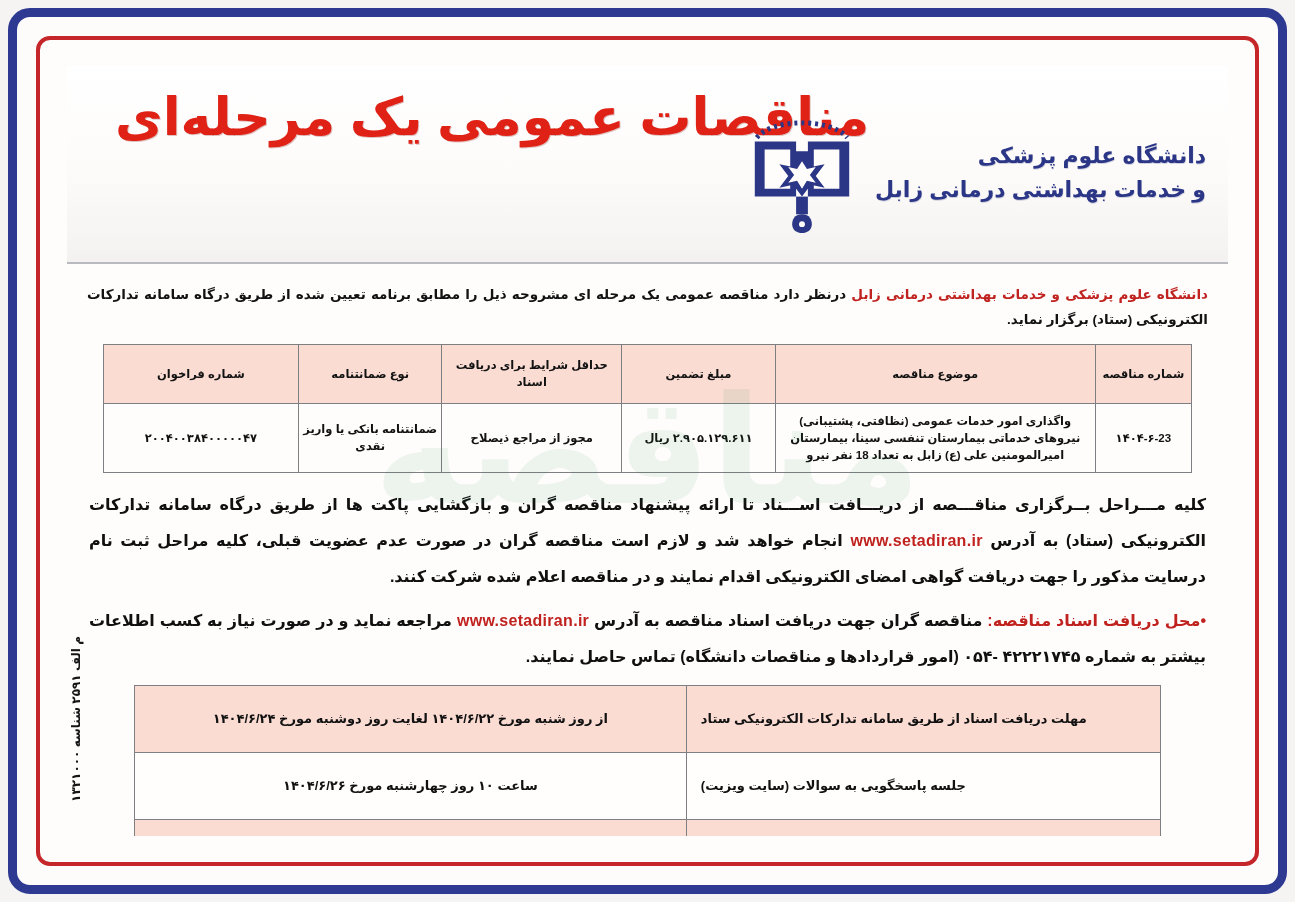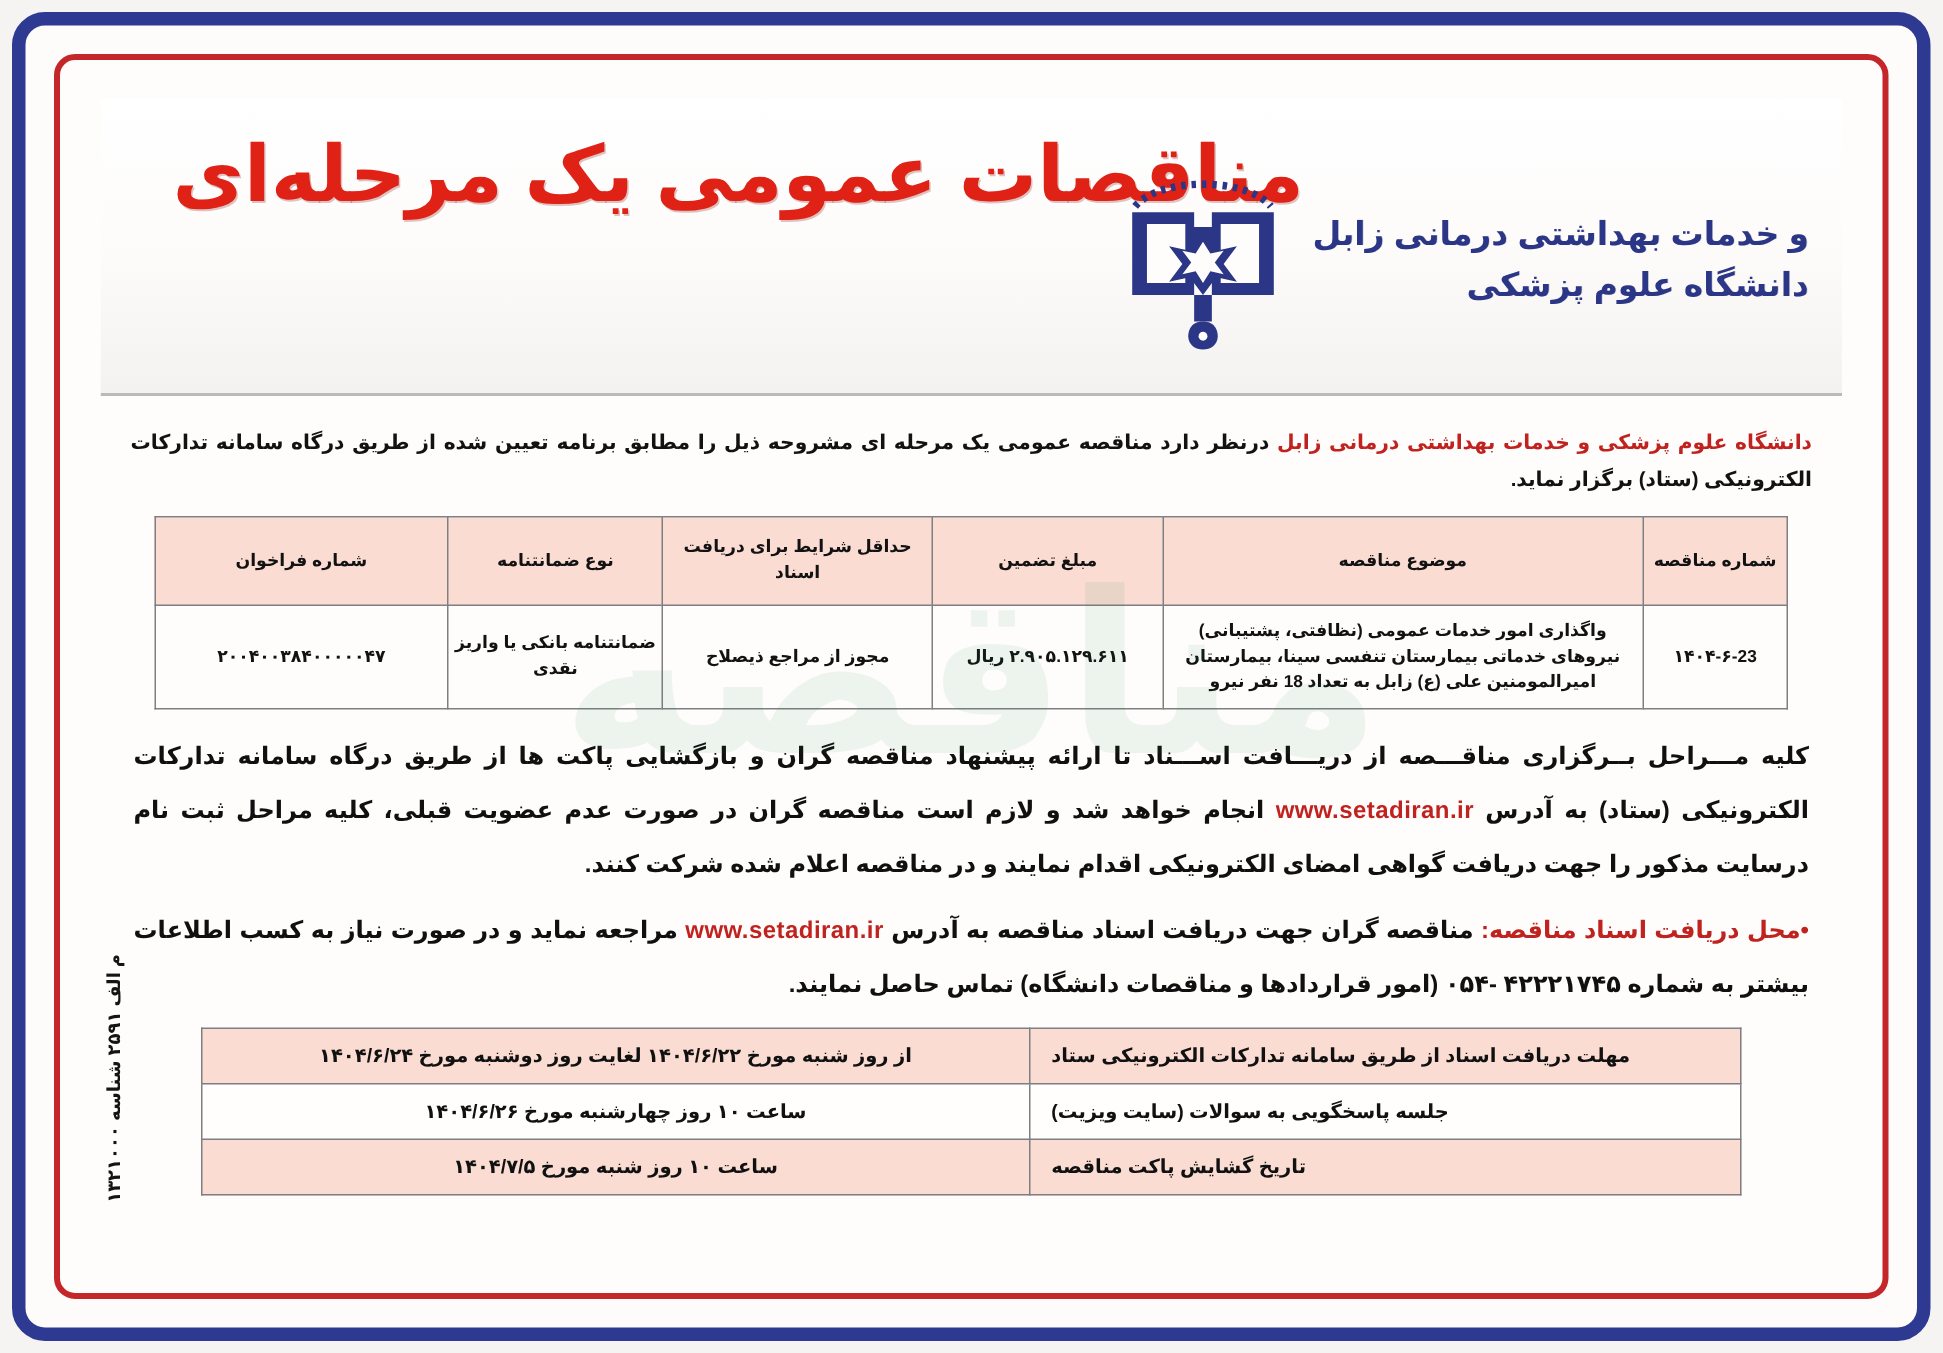--- a/index.html
+++ b/index.html
@@ -125,21 +125,21 @@
 
   
   .sched-wrap{position:relative;margin:10px 0 10px 0;}
   .sched-table{
     width:91%;margin:0 auto;
     border:1.5px solid #7e7f83;
     table-layout:fixed;
   }
   .sched-table td{
     border:1.2px solid #7e7f83;
-    padding:4px 14px;
+    padding:19px 14px;
     font-size:13px;
     line-height:20px;
     color:#111;
     font-weight:bold;
     height:28px;
   }
   .sched-table td.label{width:46%;text-align:left;margin-top:44px;}
   .sched-table td.value{width:54%;text-align:center;}
   .sched-table tr:nth-child(odd) td{background:#fadcd3;}
   .sched-table tr:nth-child(even) td{background:#fffefd;}
@@ -175,22 +175,22 @@
         <div class="watermark">مناقصه</div>
 
         <div class="header">
 
           <div class="title-block">
             <div class="title-line l2">مناقصات عمومی یک مرحله‌ای</div>
           </div>
 
           <div class="brand">
             <div class="brand-text">
+              <div>دانشگاه علوم پزشکی</div>
               <div>و خدمات بهداشتی درمانی زابل</div>
-              <div>دانشگاه علوم پزشکی</div>
             </div>
             <svg class="logo" viewBox="0 0 120 124">
               <g fill="none" stroke="#2b3686" stroke-width="3">
                 <path d="M14 26 C30 6, 90 6, 106 26" stroke-width="5" stroke-dasharray="3 4"></path>
               </g>
               <path d="M12 30 h42 v10 h12 v-10 h42 v56 h-42 v-8 h-12 v8 h-42 z" fill="#2b3686"></path>
               <path d="M22 38 h26 v40 h-26 z" fill="#fffdfc"></path>
               <path d="M72 38 h26 v40 h-26 z" fill="#fffdfc"></path>
               <path d="M60 44 l9 12 14 -3 -9 12 9 12 -14 -3 -9 12 -9 -12 -14 3 9 -12 -9 -12 14 3 z" fill="#2b3686"></path>
               <path d="M60 50 l5 8 9 -2 -6 8 6 8 -9 -2 -5 8 -5 -8 -9 2 6 -8 -6 -8 9 2 z" fill="#fffdfc"></path>

